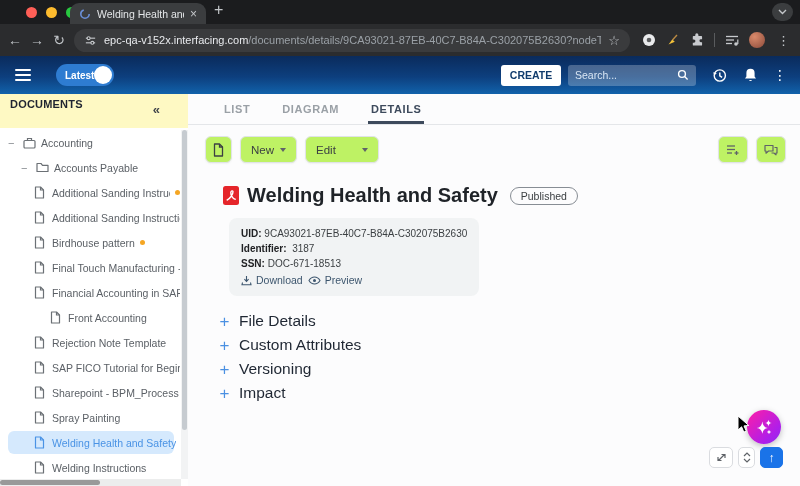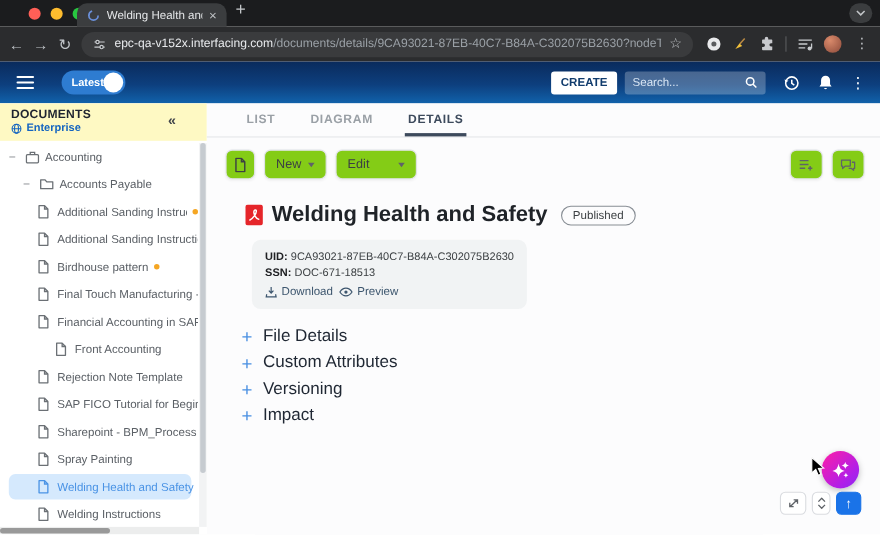--- a/index.html
+++ b/index.html
@@ -82,21 +82,21 @@
   .hscroll{position:absolute;left:0;bottom:0;height:7px;width:181px;background:#eceded}
   .hthumb{width:100px;height:5px;margin-top:1px;background:#999;border-radius:3px}
 
   
   .main{flex:1;position:relative;background:#fcfcfd}
   .mtabs{display:flex;gap:26px;padding-left:33px;height:31px;align-items:flex-end;
          border-bottom:1px solid #e4e6e9}
   .mtab{font-size:11px;letter-spacing:.6px;color:#9aa0a6;font-weight:bold;padding:0 3px 9px}
   .mtab.active{color:#3d4a5c;border-bottom:3px solid #3d4a5c;padding-bottom:6px}
   .toolbar{display:flex;align-items:center;margin:11px 14px 0 17px;gap:8px}
-  .tbtn{height:27px;background:#84cc16;border:1px solid #e0e3e7;border-radius:6px;display:flex;
+  .tbtn{height:27px;background:#bef264;border:1px solid #e0e3e7;border-radius:6px;display:flex;
         align-items:center;padding:0 10px;font-size:11.5px;color:#3c4043;gap:6px;
         box-shadow:0 1px 2px rgba(60,64,67,.06)}
   .tbtn.icon-only{padding:0 7px}
   .caret{width:0;height:0;border-left:3.5px solid transparent;border-right:3.5px solid transparent;
          border-top:4px solid #5f6368}
   .split-gap{width:14px}
   .tb-spacer{flex:1}
   .doc-head{display:flex;align-items:center;margin:21px 0 0 35px;gap:8px}
   .doc-title{font-size:20px;color:#1f2328;font-weight:bold}
   .badge{margin-left:4px;border:1px solid #878d94;border-radius:10px;padding:2px 10px;
@@ -237,32 +237,20 @@
         </svg>
     </span>
     <span class="hkebab">⋮</span>
   </div>
 
   <div class="body">
 
     <aside class="sidebar">
       <div class="side-head">
         <div class="side-title">DOCUMENTS</div>
-        <div class="scope">
-          <span style="display:flex">
-            <svg width="10" height="10" viewBox="0 0 10 10">
-                <g stroke="#1565c0" stroke-width="1" fill="none">
-                  <circle cx="5" cy="5" r="4"></circle>
-                  <ellipse cx="5" cy="5" rx="1.8" ry="4"></ellipse>
-                  <line x1="1" y1="5" x2="9" y2="5"></line>
-                </g>
-              </svg>
-          </span>
-          <span class="scope-label">Enterprise</span>
-        </div>
         <span class="collapse">«</span>
       </div>
       <div class="tree" id="tree">
           <div class="tree-row" style="padding-left: 8px;">
             <span class="expander">−</span>
             <span class="tree-icon">
               <svg width="13" height="12" viewBox="0 0 13 12" fill="none">
                 <rect x="1" y="3.5" width="11" height="7.5" rx="1" stroke="#6b7075" stroke-width="1.2"></rect>
                 <path d="M4.5 3.5V1.5h4v2" stroke="#6b7075" stroke-width="1.2"></path>
               </svg>
@@ -447,20 +435,21 @@
               <path d="M4.2 14c2.2-.8 6-5.8 5.8-8.2-.1-1.5-2-1-2.2.7-.2 2.1 2 6.6 4.4 6.8" stroke="#fff" fill="none" stroke-width="1.4" stroke-linecap="round"></path>
             </svg>
         </span>
         <span class="doc-title">Welding Health and Safety</span>
         <span class="badge">Published</span>
       </div>
 
       <div>
       <div class="info-card">
         <div><span class="info-label">UID:</span> <span>9CA93021-87EB-40C7-B84A-C302075B2630</span></div>
+        <div><span class="info-label">Identifier:</span>&nbsp; <span>3187</span></div>
         <div><span class="info-label">SSN:</span> <span>DOC-671-18513</span></div>
         <div class="links">
           <span class="doc-link">
             <svg width="11" height="11" viewBox="0 0 11 11">
                   <path d="M5.5 1v5M3.4 4.2L5.5 6.4l2.1-2.2M1.5 7.5L1 9.8h9l-.5-2.3" stroke="#3d566e" stroke-width="1.1" fill="none"></path>
                 </svg>
             <span>Download</span>
           </span>
           <span class="doc-link">
             <svg width="13" height="9" viewBox="0 0 13 9">

